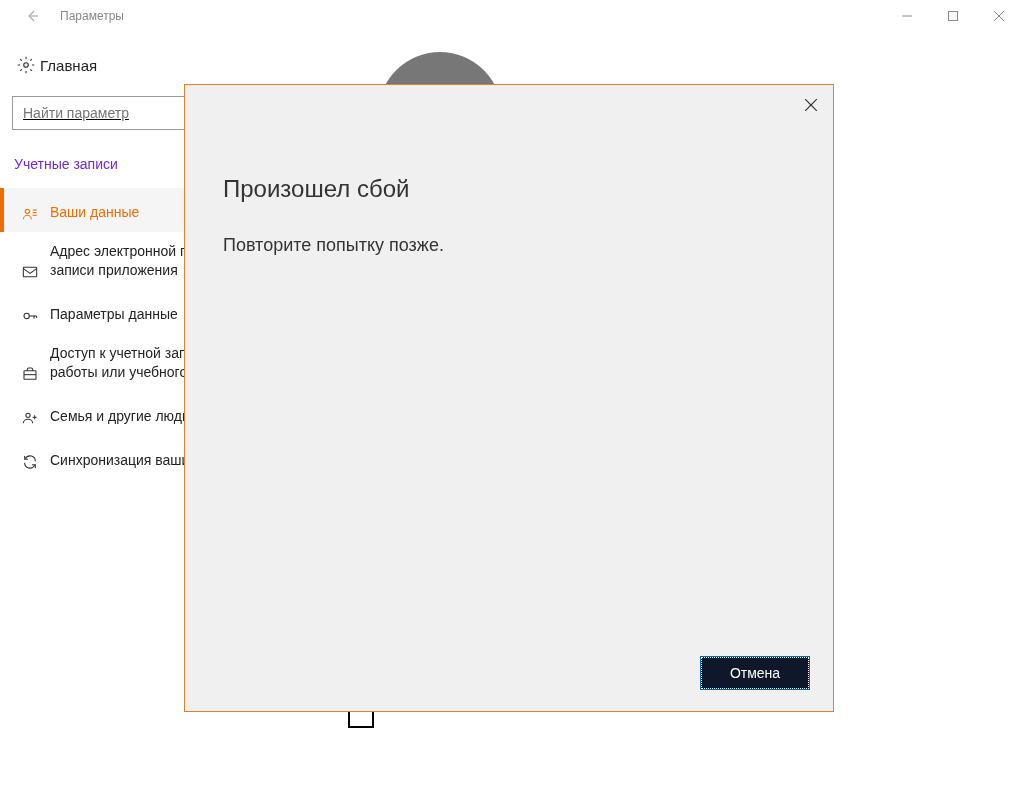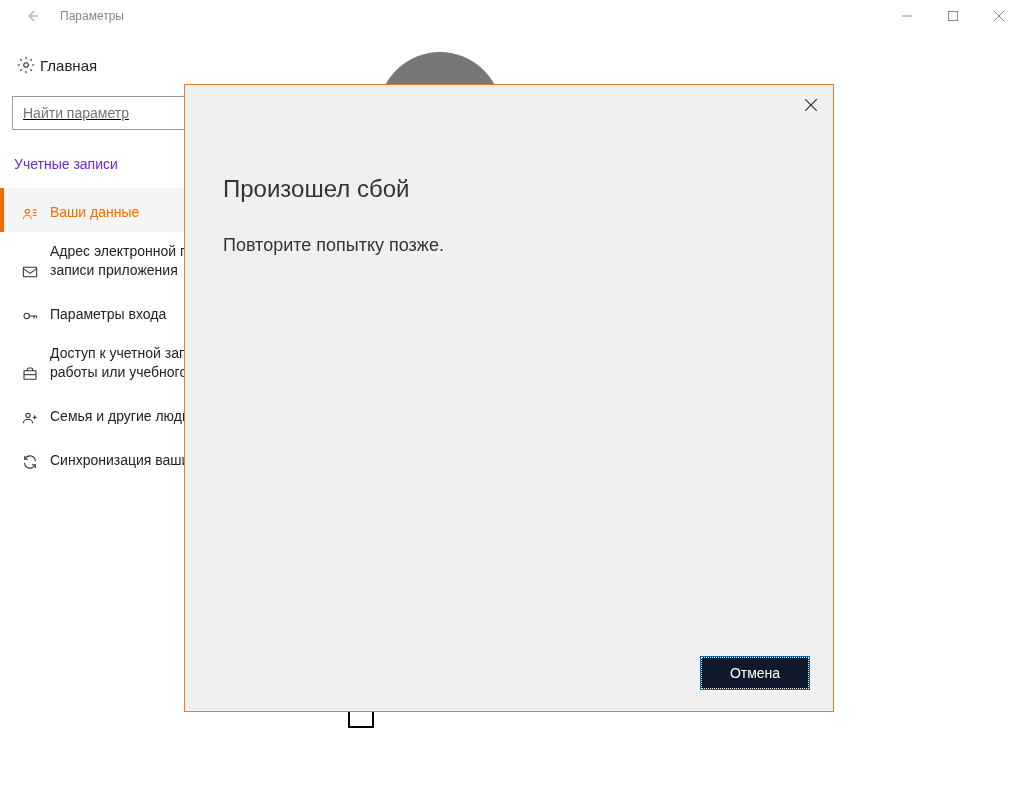--- a/index.html
+++ b/index.html
@@ -273,21 +273,21 @@
 
   <div class="nav-item">
     <span class="icon">
       <svg width="16" height="16" viewBox="0 0 24 24" fill="none" stroke="#333" stroke-width="1.6">
           <circle cx="7" cy="12" r="4"></circle>
           <line x1="11" y1="12" x2="22" y2="12"></line>
           <line x1="18" y1="12" x2="18" y2="16"></line>
           <line x1="22" y1="12" x2="22" y2="15"></line>
         </svg>
     </span>
-    <span class="nav-label">Параметры входа</span>
+    <span class="nav-label">Параметры данные</span>
   </div>
 
   <div class="nav-item">
     <span class="icon">
       <svg width="16" height="16" viewBox="0 0 24 24" fill="none" stroke="#333" stroke-width="1.6">
           <rect x="3" y="7" width="18" height="13" rx="1"></rect>
           <path d="M8 7V5a2 2 0 0 1 2-2h4a2 2 0 0 1 2 2v2"></path>
           <line x1="3" y1="13" x2="21" y2="13"></line>
         </svg>
     </span>

